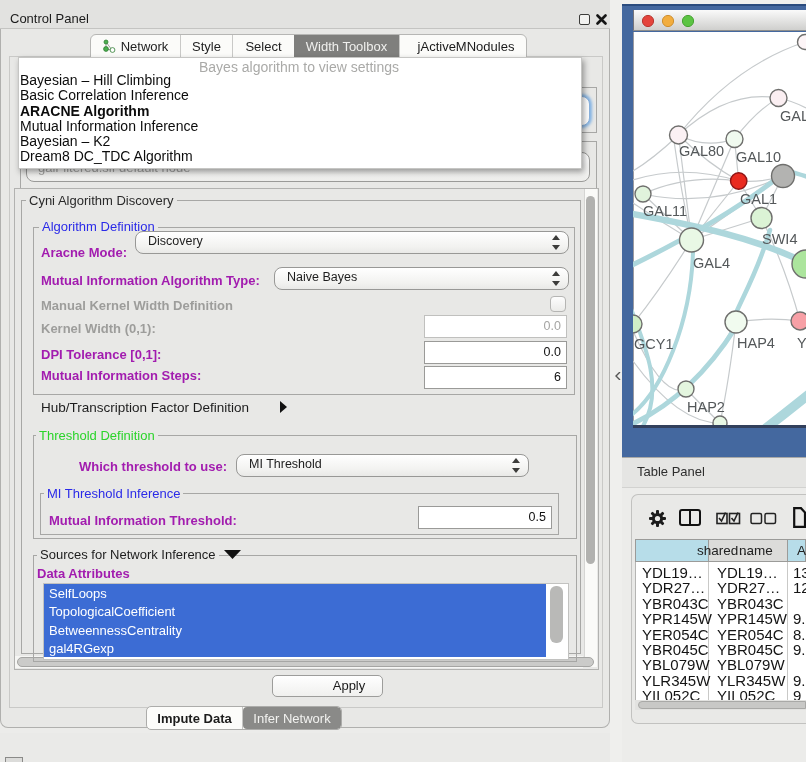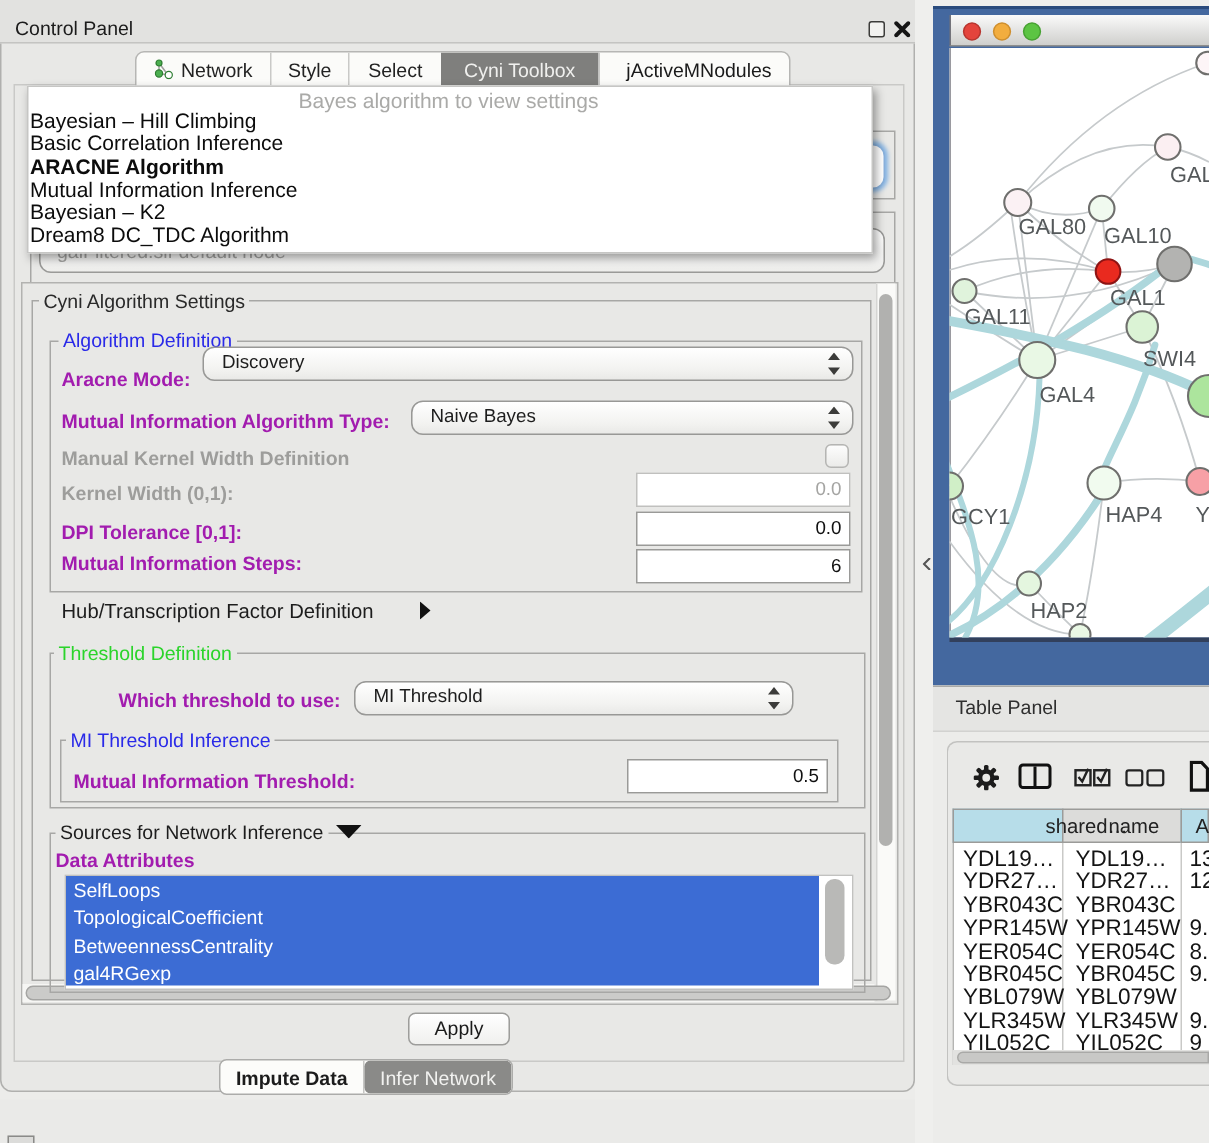--- a/index.html
+++ b/index.html
@@ -43,42 +43,42 @@
   <div style="width:90px;display:flex;align-items:center;justify-content:center;font-size:13px;color:#222;border-right:1px solid #c9c9c7;box-sizing:border-box;">
     <svg width="13" height="14" viewBox="0 0 13 14" style="margin-right:5px;">
       <path d="M3,3 L9,11 M3,3 L3,10 M3,10 L9,11" stroke="#9e9e9c" stroke-width="1"></path>
       <circle cx="3" cy="3" r="2" fill="#4caf50" stroke="#2e7d32" stroke-width="0.8"></circle>
       <circle cx="3" cy="10" r="2.4" fill="#4caf50" stroke="#2e7d32" stroke-width="0.8"></circle>
       <circle cx="9.5" cy="11" r="2.4" fill="#fff" stroke="#2e7d32" stroke-width="0.8"></circle>
     </svg>
     Network</div>
   <div style="width:52px;display:flex;align-items:center;justify-content:center;font-size:13px;color:#222;border-right:1px solid #c9c9c7;box-sizing:border-box;">Style</div>
   <div style="width:61px;display:flex;align-items:center;justify-content:center;font-size:13px;color:#222;box-sizing:border-box;">Select</div>
-  <div style="width:105px;display:flex;align-items:center;justify-content:center;font-size:13px;color:#f0f0ee;background:#7f7f7d;box-sizing:border-box;">Cyni Toolbox</div>
+  <div style="width:105px;display:flex;align-items:center;justify-content:center;font-size:13px;color:#f0f0ee;background:#7f7f7d;box-sizing:border-box;">Width Toolbox</div>
   <div style="width:127px;display:flex;align-items:center;justify-content:center;font-size:13px;color:#1a1a1a;border-left:1px solid #c9c9c7;box-sizing:border-box;padding-left:6px;">jActiveMNodules</div>
 </div>
 
 <div class="abs gbox" style="left:20px;top:87px;width:575px;height:44px;"></div>
 <div class="abs" style="left:26px;top:96px;width:562px;height:28px;background:#fff;
      border:1px solid #8ab2dd;border-radius:8px;box-shadow:0 0 3px 2px #85b4e4;"></div>
 <div class="abs gbox" style="left:20px;top:141px;width:575px;height:46px;"></div>
 <div class="abs" style="left:26px;top:152px;width:562px;height:28px;background:linear-gradient(#fff,#ededeb);
      border:1px solid #9a9a98;border-radius:8px;"></div>
 <div class="abs" style="left:38px;top:160px;font-size:13px;color:#a2a2a0;">galFiltered.sif default node</div>
 
 <div class="abs" style="left:14px;top:188px;width:583px;height:480px;border:1px solid #b2b2b0;background:#e8e8e6;"></div>
 
 <div class="abs" style="left:584px;top:189px;width:12px;height:478px;background:#fafaf8;border-left:1px solid #d5d5d3;"></div>
 <div class="abs" style="left:586px;top:196px;width:9px;height:368px;background:#b1b1af;border-radius:5px;"></div>
 
 <div class="abs" style="left:15px;top:656px;width:568px;height:12px;background:#f6f6f4;"></div>
 <div class="abs" style="left:17px;top:657px;width:577px;height:10px;background:#cbcbc9;border:1px solid #a5a5a3;border-radius:5px;box-sizing:border-box;"></div>
 
 <div class="abs gbox" style="left:21px;top:200px;width:558px;height:452px;"></div>
-<div class="gtitle abs" style="left:26px;top:194px;color:#2a2a2a;">Cyni Algorithm Settings</div>
+<div class="gtitle abs" style="left:26px;top:194px;color:#2a2a2a;">Cyni Algorithm Discovery</div>
 
 <div class="abs gbox" style="left:33px;top:227px;width:540px;height:166px;"></div>
 <div class="gtitle abs" style="left:39px;top:220px;color:#2a2ae8;">Algorithm Definition</div>
 
 <div class="abs lbl" style="left:41px;top:245px;">Aracne Mode:</div>
 <div class="abs combo" style="left:135px;top:231px;width:432px;height:21px;">
   <div class="ctext">Discovery</div>
   <svg class="abs" style="right:7px;top:3px;" width="10" height="15" viewBox="0 0 10 15">
     <path d="M5,0 L9,5 L1,5 Z" fill="#3c3c3a"></path>
       <path d="M5,15 L9,10 L1,10 Z" fill="#3c3c3a"></path>
@@ -135,21 +135,21 @@
     <path d="M0,0 L17,0 L8.5,9 Z" fill="#111"></path>
   </svg>
 <div class="abs lbl" style="left:37px;top:566px;font-size:13px;">Data Attributes</div>
 
 <div class="abs" style="left:43px;top:583px;width:524px;height:75px;background:#fff;border:1px solid #c2c2c0;"></div>
 <div class="abs" style="left:44px;top:584px;width:502px;height:73px;background:#3c6cd4;"></div>
 <div class="abs" style="left:49px;top:585px;font-size:13px;color:#fff;line-height:18.25px;">SelfLoops<br>TopologicalCoefficient<br>BetweennessCentrality<br>gal4RGexp</div>
 <div class="abs" style="left:550px;top:586px;width:13px;height:57px;background:#b9b9b7;border-radius:6px;"></div>
 
 <div class="abs" style="left:272px;top:675px;width:66px;height:20px;background:linear-gradient(#ffffff,#f0f0ee);
-     border:1px solid #9d9d9b;border-radius:5px;text-align:center;line-height:20px;font-size:13px;color:#1a1a1a;">Apply</div>
+     border:1px solid #9d9d9b;border-radius:5px;text-align:center;line-height:20px;font-size:13px;color:#1a1a1a;padding-left:43px;">Apply</div>
 
 <div class="abs" style="left:146px;top:706px;height:22px;display:flex;background:#fcfcfa;
      border:1px solid #acacaa;border-radius:5px;overflow:hidden;">
   <div style="width:95px;display:flex;align-items:center;justify-content:center;font-size:13px;font-weight:bold;color:#1c1c1c;border-right:1px solid #c6c6c4;">Impute Data</div>
   <div style="width:98px;display:flex;align-items:center;justify-content:center;font-size:13px;color:#f2f2f0;background:#8a8a88;border-radius:4px;">Infer Network</div>
 </div>
 
 <div class="abs" style="left:18px;top:57px;width:562px;height:110px;background:#ffffff;
      border:1px solid #c6c6c4;box-shadow:2px 3px 6px rgba(0,0,0,0.38);z-index:20;"></div>
 <div class="abs" style="left:18px;top:59px;width:562px;text-align:center;font-size:14px;color:#aaaaa8;z-index:21;">Bayes algorithm to view settings</div>

